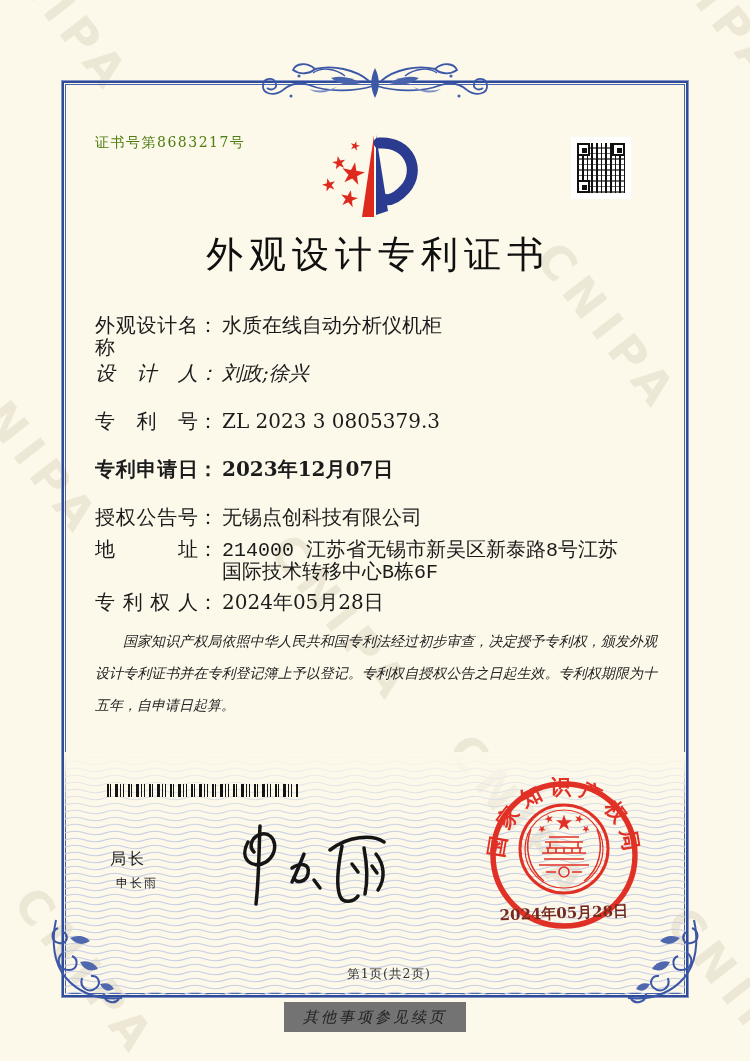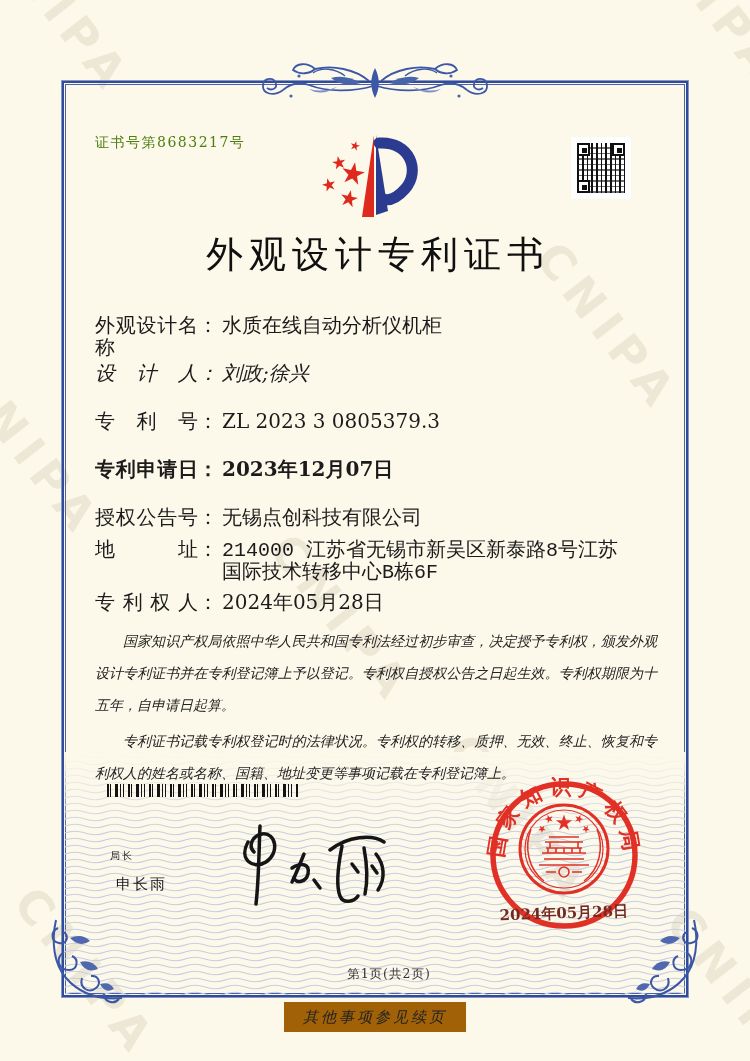--- a/index.html
+++ b/index.html
@@ -61,29 +61,29 @@
   .g2 { position:absolute; left:284px; top:0; }
   .g2 .f-label2 { display:inline-block; letter-spacing:2px; vertical-align:top; }
   
   .legal { position:absolute; left:95px; top:625px; width:562px; font-size:14px; line-height:32px;
     text-align:justify; font-style:italic; color:#222; z-index:4; }
   .legal p { text-indent:2em; }
   .legal p + p { margin-top:4px; }
   
   .barcode { position:absolute; left:107px; top:784px; width:191px; height:13px; z-index:4;
     background:repeating-linear-gradient(90deg,#141414 0 2px,transparent 2px 3px,#141414 3px 4px,transparent 4px 8px,#141414 8px 11px,transparent 11px 13px,#141414 13px 14px,transparent 14px 16px,#141414 16px 17px,transparent 17px 21px); }
-  .sig-title { position:absolute; left:110px; top:849px; font-size:10px; letter-spacing:2px;
+  .sig-title { position:absolute; left:110px; top:849px; font-size:16px; letter-spacing:2px;
     font-family:"DejaVu Sans","Liberation Sans",sans-serif; z-index:4; }
-  .sig-name { position:absolute; left:108px; top:875px; font-size:15px; letter-spacing:2px;
+  .sig-name { position:absolute; left:108px; top:875px; font-size:12px; letter-spacing:2px;
     font-family:"DejaVu Sans","Liberation Sans",sans-serif; z-index:4;padding-left:8px; }
   .signature { position:absolute; left:226px; top:816px; z-index:4; }
   .seal { position:absolute; left:486px; top:777px; z-index:5; }
   .page-num { position:absolute; left:0; width:750px; top:966px; text-align:center; font-size:12.5px;
     letter-spacing:1px; color:#333; z-index:4;padding-left:28px; }
-  .cont-note { position:absolute; left:284px; top:1002px; width:182px; height:30px; background:#a16207;
+  .cont-note { position:absolute; left:284px; top:1002px; width:182px; height:30px; background:#737373;
     display:flex; align-items:center; justify-content:center; font-size:15px; font-style:italic;
     letter-spacing:3px; color:#222; z-index:4; }
 </style>
 </head>
 <body>
 
 <div class="wm" style="left:-40px; top:-18px;">CNIPA</div>
 <div class="wm" style="left:612px; top:-28px;">CNIPA</div>
 <div class="wm" style="left:508px; top:300px;">CNIPA</div>
 <div class="wm" style="left:-70px; top:425px;">CNIPA</div>
@@ -193,21 +193,20 @@
 </div>
 <div class="row" style="top:540px;font-family:Liberation Mono, monospace;">
   <span class="f-label">地址</span><span class="f-colon">：</span><span class="f-value">214000 江苏省无锡市新吴区新泰路8号江苏国际技术转移中心B栋6F</span>
 </div>
 <div class="row" style="top:591px;">
   <span class="f-label">专利权人</span><span class="f-colon">：</span><span class="f-value">2024年05月28日</span>
 </div>
 
 <div class="legal">
   <p>国家知识产权局依照中华人民共和国专利法经过初步审查，决定授予专利权，颁发外观设计专利证书并在专利登记簿上予以登记。专利权自授权公告之日起生效。专利权期限为十五年，自申请日起算。</p>
-  <p>专利证书记载专利权登记时的法律状况。专利权的转移、质押、无效、终止、恢复和专利权人的姓名或名称、国籍、地址变更等事项记载在专利登记簿上。</p>
 </div>
 
 <div class="barcode"></div>
 
 <div class="sig-title">局长</div>
 <div class="sig-name">申长雨</div>
 
 <svg class="signature" width="160" height="90" viewBox="0 0 160 90">
   <g fill="none" stroke="#151515" stroke-width="3.5" stroke-linecap="round">
     <path d="M34,10 C33,30 33,62 30,88"></path>

